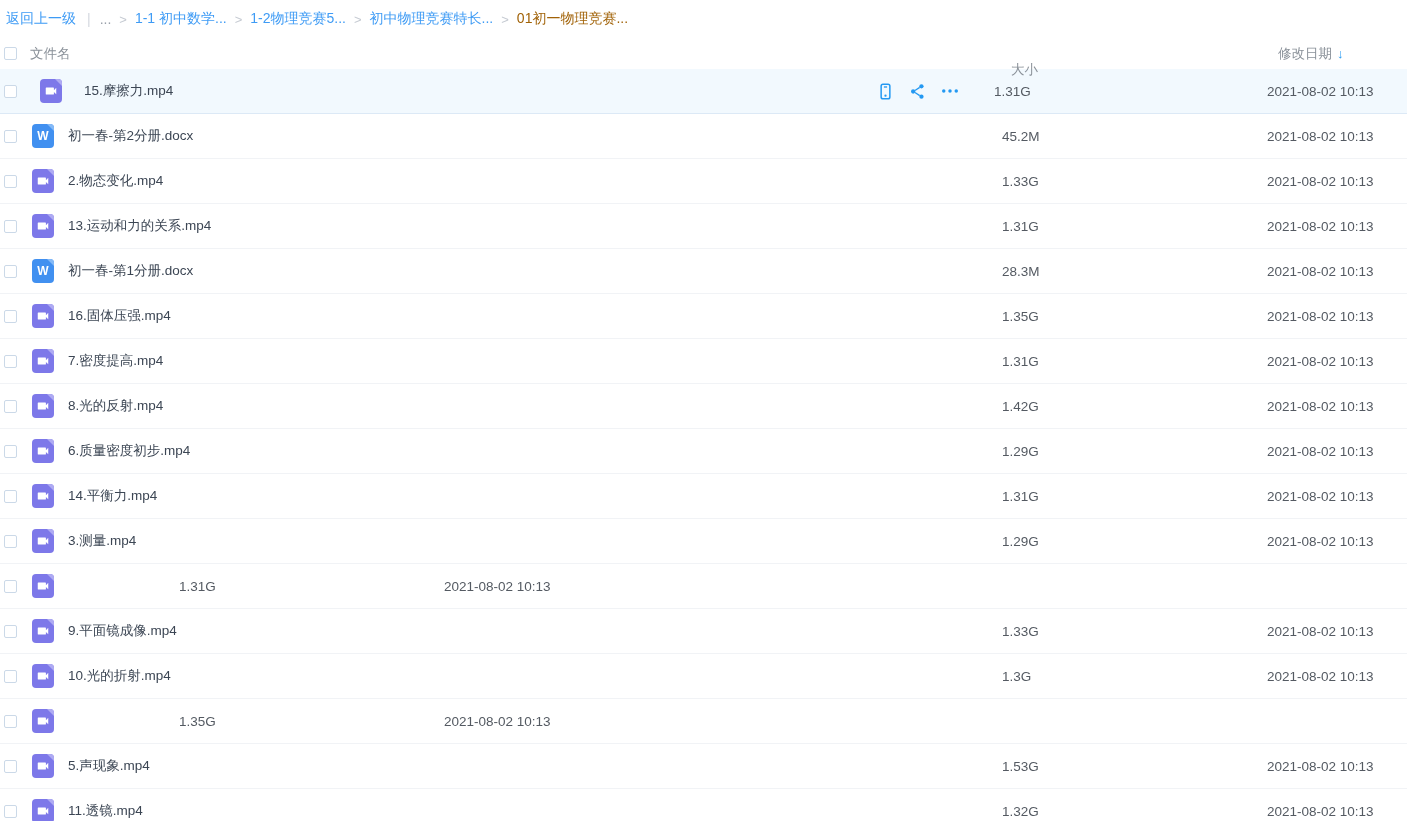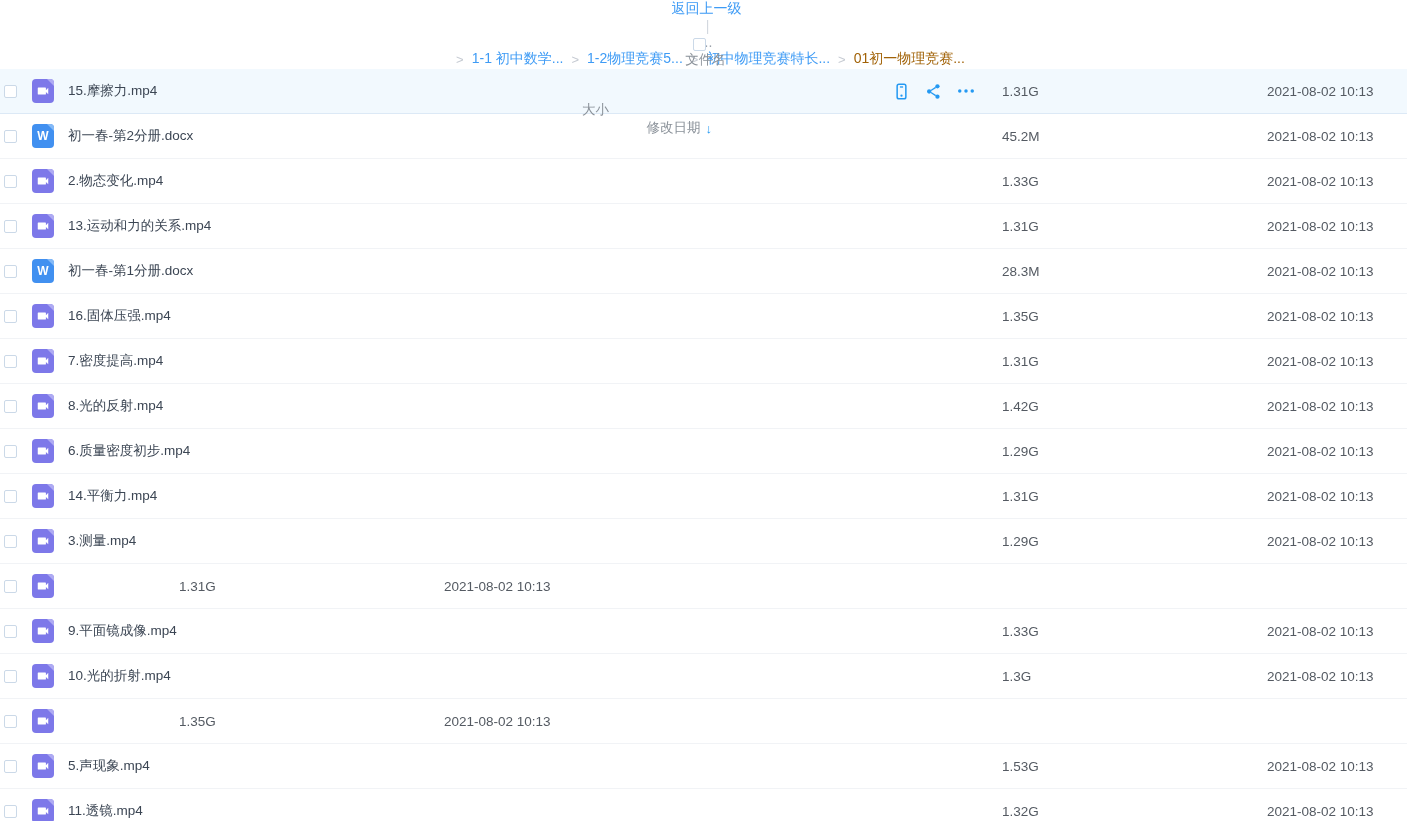--- a/index.html
+++ b/index.html
@@ -19,33 +19,33 @@
   }
   *{box-sizing:border-box;}
   html,body{margin:0;padding:0;}
   body{
     width:1407px;height:821px;overflow:hidden;background:#fff;
     font-family:"Liberation Sans", sans-serif;
   }
   
   .breadcrumb{
     height:38px;display:flex;align-items:center;padding-left:6px;
-    font-size:14px;white-space:nowrap;flex-direction:column;
+    font-size:14px;white-space:nowrap;
   }
   .bc-back{color:var(--link-blue);text-decoration:none;cursor:pointer;}
   .bc-pipe{color:#D3D8DF;margin:0 9px 0 11px;}
   .bc-collapsed{color:#9AA1AA;cursor:pointer;}
   .bc-sep{color:var(--sep-gray);margin:0 8px;font-size:13px;}
   .bc-link{color:var(--link-blue);text-decoration:none;cursor:pointer;}
   .bc-current{color:#a16207;}
   #bc-items{display:inline-flex;align-items:center;}
   
   .thead{
     height:31px;display:flex;align-items:center;padding-left:4px;
-    font-size:13.5px;color:var(--text-head);flex-direction:column;
+    font-size:13.5px;color:var(--text-head);
   }
   .checkbox{
     width:13px;height:13px;border:1px solid #CBD9E8;border-radius:2px;
     background:#fff;flex:none;cursor:pointer;
   }
   .thead .checkbox{margin-right:13px;}
   .th-name{flex:1;}
   .th-size{width:265px;padding-left:9px;flex:none;cursor:pointer;margin-top:32px;}
   .th-date{width:140px;padding-left:11px;flex:none;display:flex;align-items:center;cursor:pointer;text-align:center;}
   .sort-arrow{color:var(--accent);font-weight:bold;margin-left:5px;font-size:13px;}
@@ -65,21 +65,21 @@
     clip-path:polygon(0 0,100% 0,100% 100%);}
   .icon-video .fold{background:var(--video-icon-fold);}
   .icon-word .fold{background:var(--word-icon-fold);}
   .glyph-video{width:14px;height:14px;display:block;}
   .glyph-word{color:#fff;font-size:12px;font-weight:bold;line-height:1;}
   .file-name{flex:1;color:var(--text-dark);min-width:0;overflow:hidden;
     text-overflow:ellipsis;white-space:nowrap;cursor:pointer;}
   .row-actions{display:flex;align-items:center;gap:11px;margin-right:26px;
     visibility:hidden;color:var(--accent);}
   .row.hovered .row-actions,.row:hover .row-actions{visibility:visible;}
-  .row.hovered,.row:hover{background:var(--row-highlight);border-bottom-color:var(--row-highlight-border);}
+  .row.hovered,.row:hover{background:var(--row-highlight);border-bottom-color:var(--row-highlight-border);gap:8px;}
   .action-btn{width:21px;height:21px;display:flex;align-items:center;justify-content:center;cursor:pointer;}
   .action-btn svg{display:block;}
   .file-size{width:265px;flex:none;color:var(--text-mid);}
   .file-date{width:140px;flex:none;color:var(--text-mid);}
 </style>
 </head>
 <body>
 
 <div class="breadcrumb">
   <a class="bc-back">返回上一级</a>

